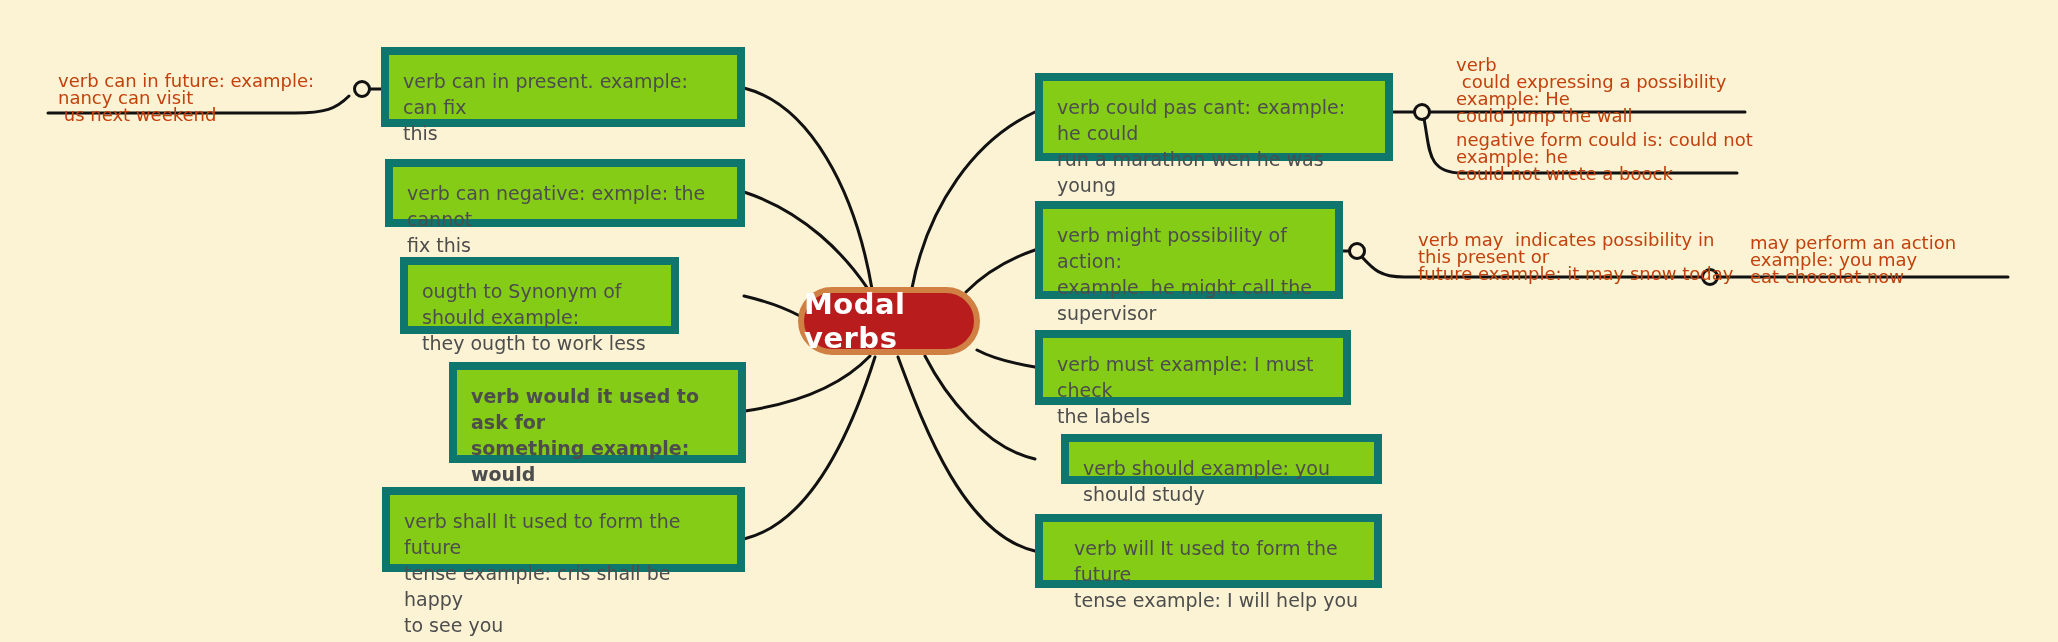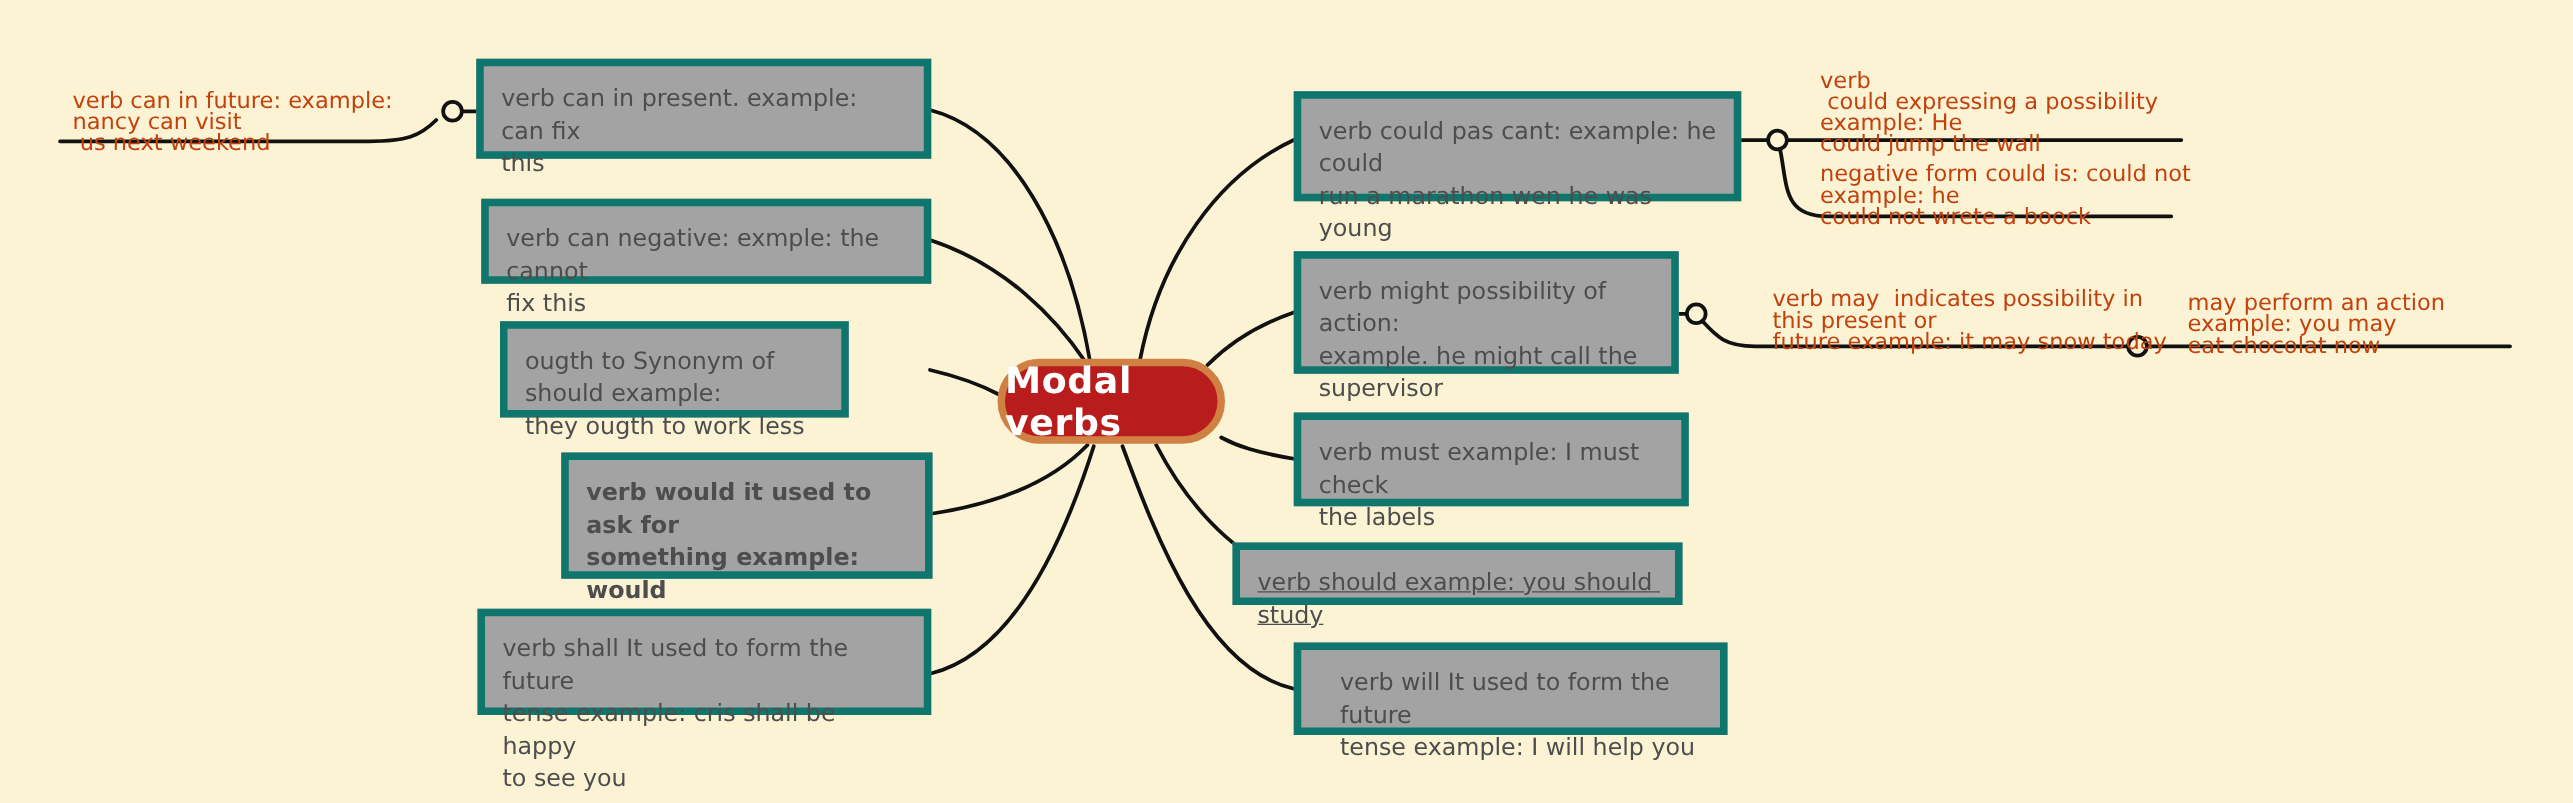--- a/index.html
+++ b/index.html
@@ -7,22 +7,22 @@
     width:2058px;height:642px;
     background:#fbf3d4;
     font-family:"DejaVu Sans","Liberation Sans",sans-serif;
     overflow:hidden;
   }
   #canvas{position:relative;width:2058px;height:642px;}
   #wires{position:absolute;left:0;top:0;width:2058px;height:642px;}
 
   .box{
     position:absolute;
-    border:6px solid #0f766e;
-    background:#a3a3a3;
+    border:8px solid #0f766e;
+    background:#84cc16;
     color:#4d4d4d;
     font-size:19px;
     line-height:26px;
     padding:13px 14px;
     white-space:pre-wrap;
     box-sizing:border-box;
     cursor:default;
   }
   .subtext{
     position:absolute;
@@ -50,21 +50,21 @@
   .n-can-present {left:381px;top:47px;width:364px;height:80px;}
   .n-can-negative{left:385px;top:159px;width:360px;height:68px;}
   .n-ought-to    {left:400px;top:257px;width:279px;height:77px;}
   .n-would       {left:449px;top:362px;width:297px;height:101px;font-weight:bold;}
   .n-shall       {left:382px;top:487px;width:363px;height:85px;}
 
   
   .n-could {left:1035px;top:73px;width:358px;height:88px;}
   .n-might {left:1035px;top:201px;width:308px;height:98px;}
   .n-must  {left:1035px;top:330px;width:316px;height:75px;}
-  .n-should{left:986px;top:434px;width:360px;height:50px;text-decoration:underline;}
+  .n-should{left:1061px;top:434px;width:321px;height:50px;}
   .n-will  {left:1035px;top:514px;width:347px;height:74px;padding-left:31px;}
 
   
   .s-can-future      {left:58px;  top:72px; width:300px;}
   .s-could-possible  {left:1456px;top:56px; width:300px;}
   .s-could-negative  {left:1456px;top:131px;width:305px;}
   .s-may             {left:1418px;top:231px;width:320px;}
   .s-may-action      {left:1750px;top:234px;width:290px;}
 </style>
 </head>

